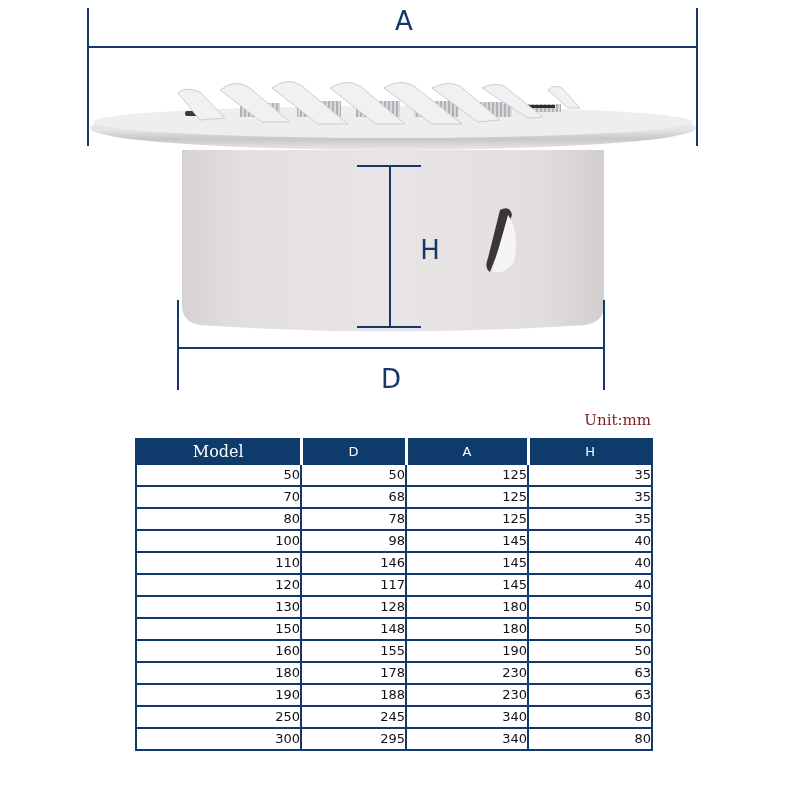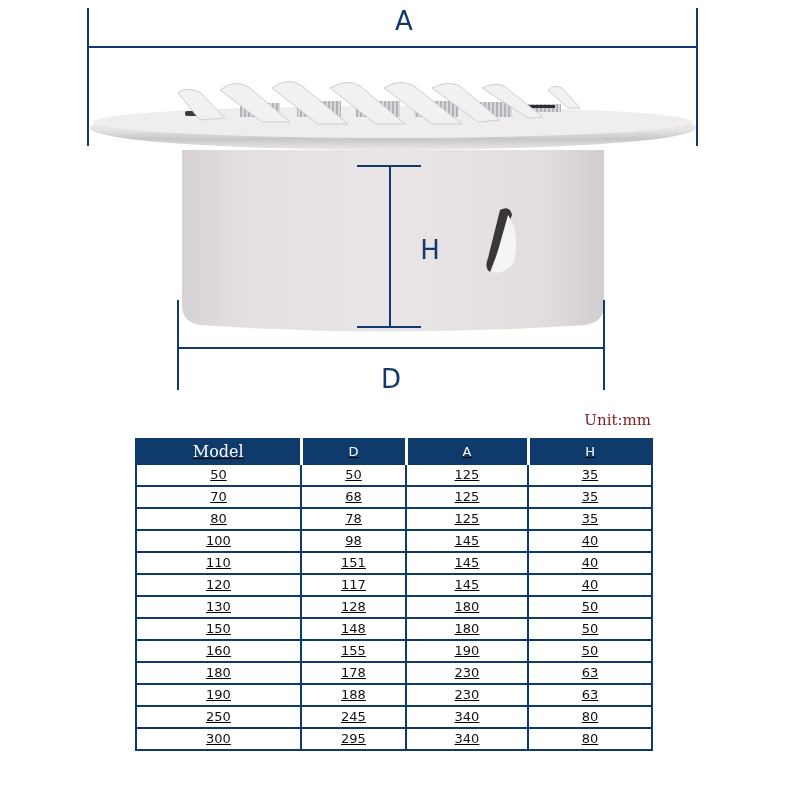--- a/index.html
+++ b/index.html
@@ -1,24 +1,24 @@
 <!DOCTYPE html>
 <html><head>
 <meta charset="utf-8">
 <style>
   html, body { margin:0; padding:0; background:#ffffff; }
   body { width:800px; height:800px; position:relative; overflow:hidden; font-family:"DejaVu Sans", sans-serif; }
   .figure { position:absolute; left:0; top:0; width:800px; height:400px; }
   .dim-label { position:absolute; color:#14386b; font-family:"DejaVu Sans", sans-serif; font-size:26px; line-height:26px; transform:translateX(-50%); }
   .unit { position:absolute; right:149px; top:411px; color:#7f1d1d; font-family:"DejaVu Serif", serif; font-size:15px; }
-  table.spec { position:absolute; left:135px; top:438px; width:516px; border-collapse:collapse; table-layout:fixed;text-decoration:underline; }
+  table.spec { position:absolute; left:135px; top:438px; width:516px; border-collapse:collapse; table-layout:fixed; }
   table.spec th { background:#0e3a6c; color:#ffffff; height:23px; font-weight:normal; font-size:13px; font-family:"DejaVu Sans", sans-serif; border-left:3px solid #ffffff; border-top:2px solid #0e3a6c; border-bottom:2px solid #0e3a6c; padding:0; }
   table.spec th:first-child { border-left:2px solid #0e3a6c; font-family:"DejaVu Serif", serif; font-size:16px; }
   table.spec th:last-child { border-right:2px solid #0e3a6c; }
-  table.spec td { height:20px; border:2px solid #0e3a6c; text-align:center; font-size:13px; color:#111; padding:0; line-height:20px; }
+  table.spec td { height:20px; border:2px solid #0e3a6c; text-align:right; font-size:13px; color:#111; padding:0; line-height:20px; }
 </style>
 </head>
 <body>
 
 <div class="figure">
   <svg width="800" height="400" viewBox="0 0 800 400">
     <defs>
       <linearGradient id="bodyGrad" x1="0" y1="0" x2="1" y2="0">
         <stop offset="0" stop-color="#d6d2d3"></stop>
         <stop offset="0.15" stop-color="#e4e0e1"></stop>
@@ -127,21 +127,21 @@
         <td>35</td>
       </tr>
       <tr>
         <td>100</td>
         <td>98</td>
         <td>145</td>
         <td>40</td>
       </tr>
       <tr>
         <td>110</td>
-        <td>151</td>
+        <td>146</td>
         <td>145</td>
         <td>40</td>
       </tr>
       <tr>
         <td>120</td>
         <td>117</td>
         <td>145</td>
         <td>40</td>
       </tr>
       <tr>

